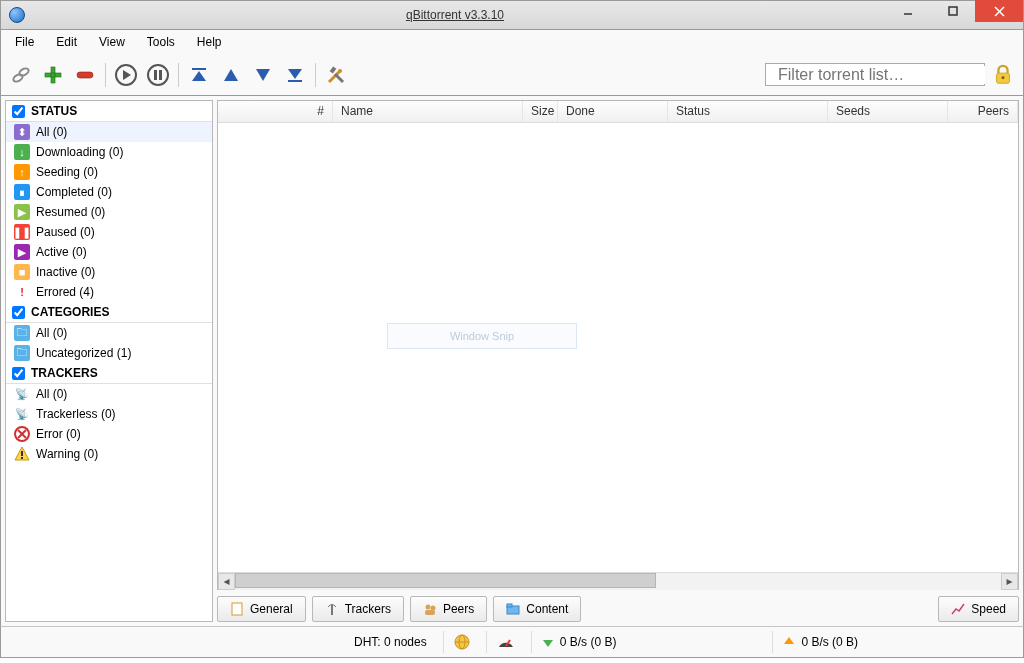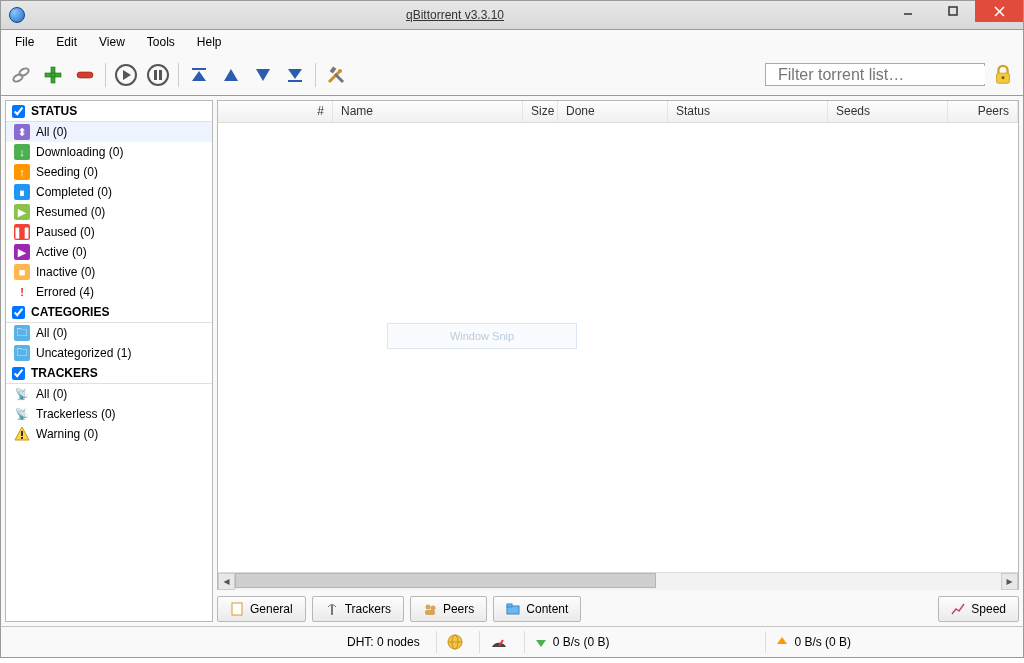--- a/index.html
+++ b/index.html
@@ -39,21 +39,21 @@
 .watermark { position: absolute; left: 145px; top: 200px; width: 190px; height: 26px; background: rgba(247,250,254,0.8); border: 1px solid rgba(200,215,235,0.6); color: #bcd; font-size: 11px; display:flex; align-items:center; justify-content:center;margin-left:24px; }
 .hscroll { height: 17px; border-top: 1px solid #ddd; display: flex; align-items: center; background: #f2f2f2; }
 .hscroll .arrow { width: 17px; height: 17px; display:flex; align-items:center; justify-content:center; color:#555; background:#e8e8e8; border:1px solid #ccc;}
 .hscroll .track { flex:1; height:17px; background:#f2f2f2; position:relative;}
 .hscroll .thumb { position:absolute; left:0; top:0; height:15px; width:55%; background:#cfcfcf; border:1px solid #b5b5b5;}
 
 .tabs { display: flex; gap: 6px; margin-top: 6px; align-items:center;justify-content:flex-end;}
 .tabs .tab { height: 26px; padding: 0 12px; border: 1px solid #b8b8b8; background: linear-gradient(#fdfdfd,#eaeaea); display: flex; align-items: center; gap: 6px; cursor: pointer; border-radius: 2px;}
 .tabs .tab-spacer { flex:1; }
 
-.statusbar { height: 32px; border: 1px solid #9a9a9a; border-top: 1px solid #c5c5c5; background: #f9f9f9; display: flex; align-items: center; padding: 0 6px; gap: 6px; }
+.statusbar { height: 32px; border: 1px solid #9a9a9a; border-top: 1px solid #c5c5c5; background: #f9f9f9; display: flex; align-items: center; padding: 0 13px; gap: 6px; }
 .statusbar .cell { display:flex; align-items:center; gap:6px; padding: 0 10px; border-left: 1px solid #ddd; height: 22px;}
 .statusbar .cell:first-child { border-left:none; margin-left: 330px;}
 
 svg { display: block; }
 </style>
 </head>
 <body>
 
 <div class="titlebar">
   <div class="app-icon"></div>
@@ -228,20 +228,30 @@
       <input type="checkbox" checked="" style="">
       <span>TRACKERS</span>
     </div>
     <div class="side-item">
         <div class="ic" style="background:none;color:#777">📡</div>
         <span>All (0)</span>
       </div>
     <div class="side-item">
         <div class="ic" style="background:none;color:#777">📡</div>
         <span>Trackerless (0)</span>
+      </div>
+    <div class="side-item">
+        <div class="ic" style="background:none">
+          <svg width="16" height="16">
+            <circle cx="8" cy="8" r="7" fill="#fff" stroke="#d32f2f" stroke-width="2"></circle>
+            <line x1="4" y1="4" x2="12" y2="12" stroke="#d32f2f" stroke-width="2"></line>
+            <line x1="12" y1="4" x2="4" y2="12" stroke="#d32f2f" stroke-width="2"></line>
+          </svg>
+        </div>
+        <span>Error (0)</span>
       </div>
     <div class="side-item">
         <div class="ic" style="background:none">
           <svg width="16" height="16">
             <polygon points="8,1 15,14 1,14" fill="#ffd24a" stroke="#c79a13"></polygon>
             <rect x="7" y="5" width="2" height="5" fill="#333"></rect>
             <rect x="7" y="11" width="2" height="2" fill="#333"></rect>
           </svg>
         </div>
         <span>Warning (0)</span>

